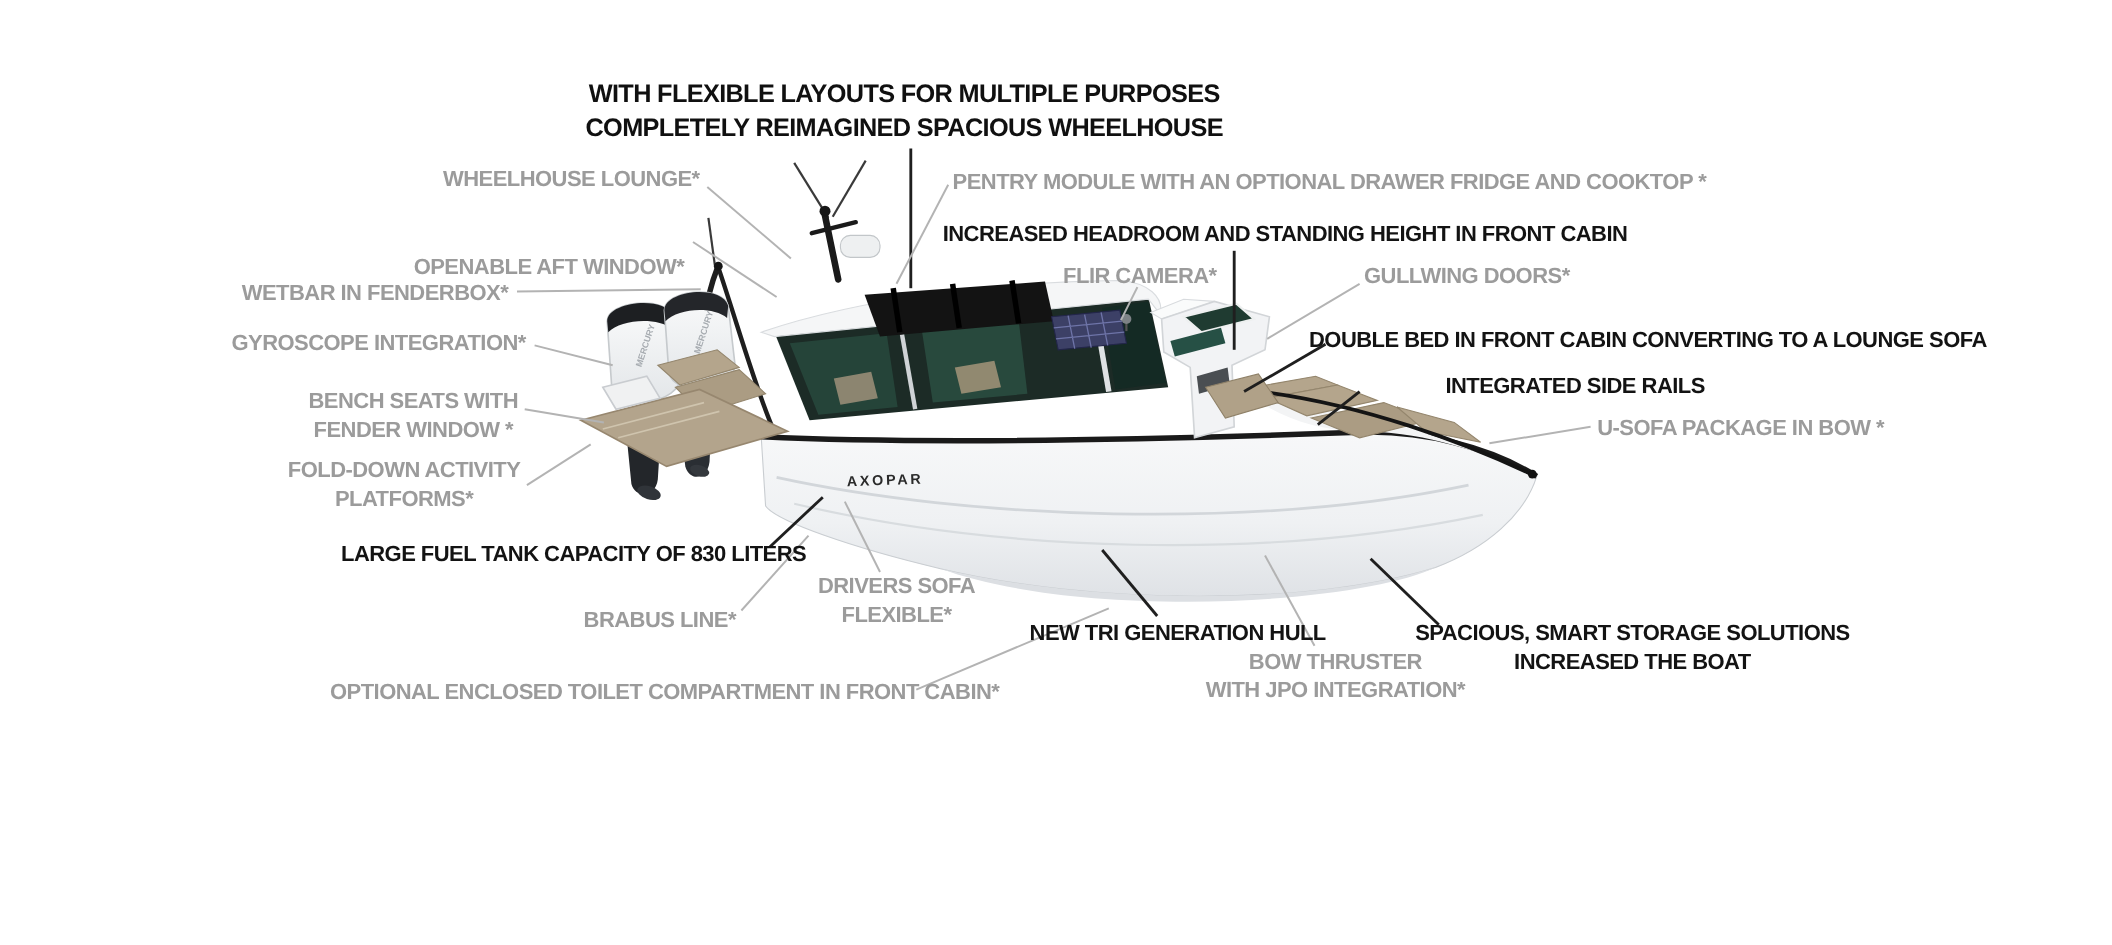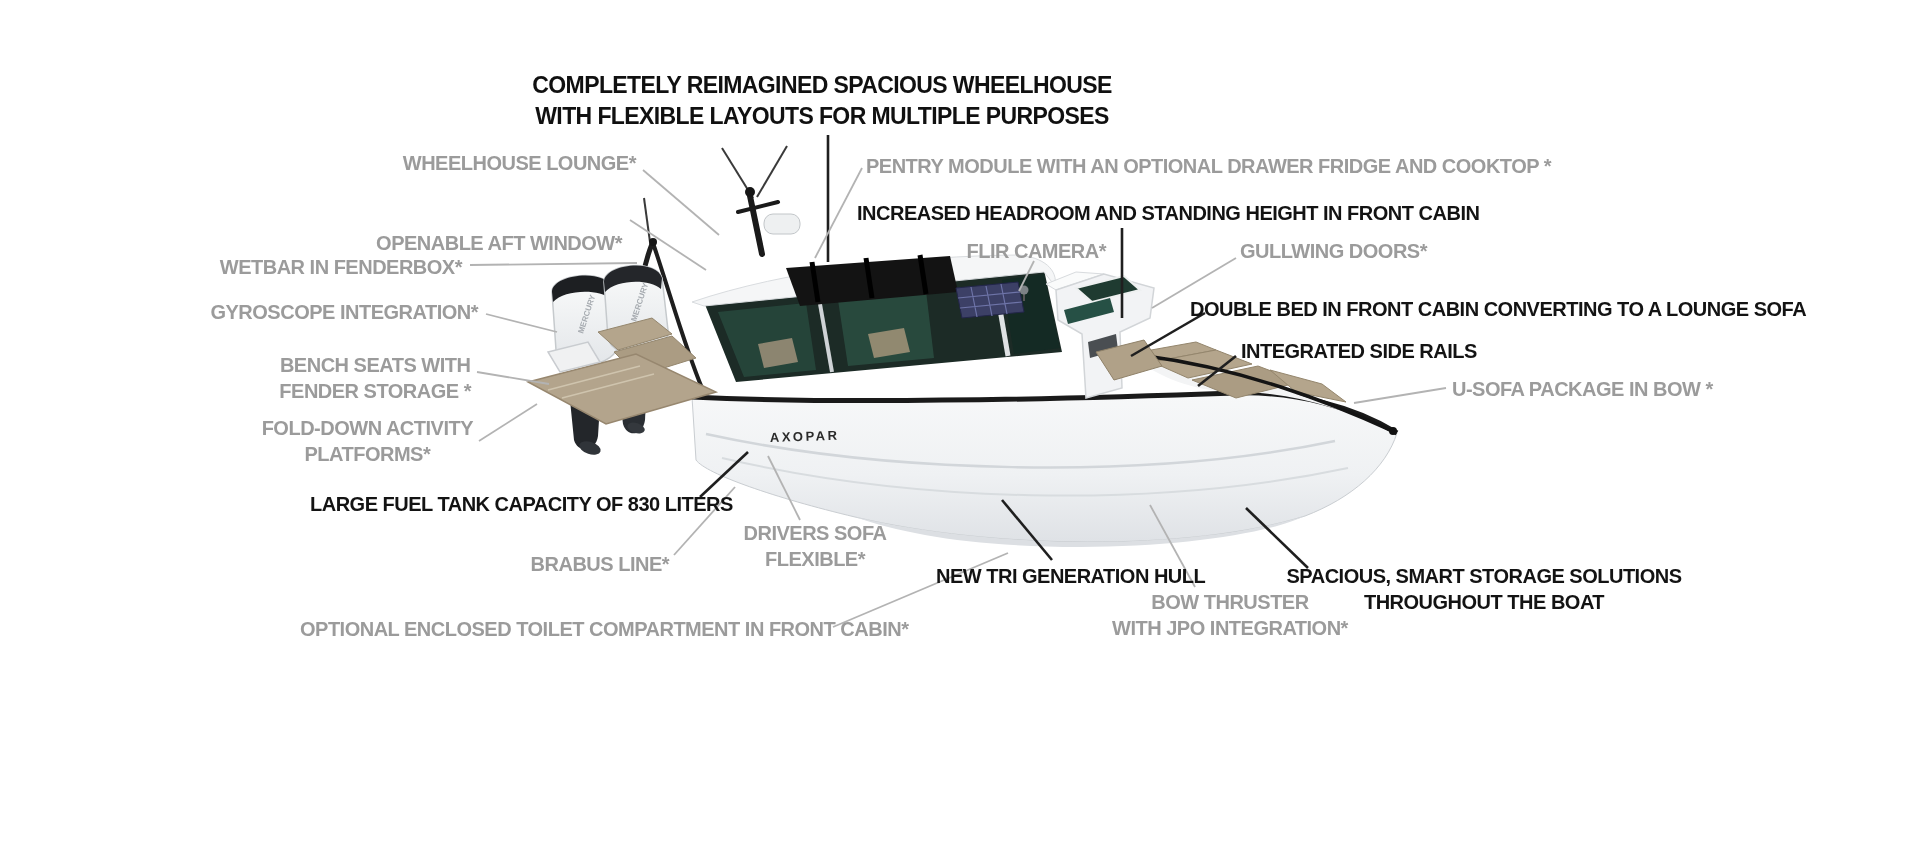--- a/index.html
+++ b/index.html
@@ -140,40 +140,40 @@
         <line x1="1122" y1="228" x2="1122" y2="318" class="ld-d"></line>
         <line x1="1034" y1="261" x2="1019" y2="291" class="ld-g"></line>
         <line x1="1236" y1="258" x2="1152" y2="308" class="ld-g"></line>
         <line x1="1205" y1="313" x2="1131" y2="356" class="ld-d"></line>
         <line x1="1236" y1="356" x2="1198" y2="386" class="ld-d"></line>
         <line x1="1446" y1="388" x2="1354" y2="403" class="ld-g"></line>
       </g>
   </svg>
 
   <div class="title">
+    <div>WITH FLEXIBLE LAYOUTS FOR MULTIPLE PURPOSES</div>
     <div>COMPLETELY REIMAGINED SPACIOUS WHEELHOUSE</div>
-    <div>WITH FLEXIBLE LAYOUTS FOR MULTIPLE PURPOSES</div>
   </div>
 
   <div id="labels">
       <div class="lbl gray a-right" style="top: 150px; right: 1284px;">
         <div>WHEELHOUSE LOUNGE*</div>
       </div>
       <div class="lbl gray a-right" style="top: 202px; right: 1298px; margin-top: 28px;">
         <div>OPENABLE AFT WINDOW*</div>
       </div>
       <div class="lbl gray a-right" style="top: 254px; right: 1458px;">
         <div>WETBAR IN FENDERBOX*</div>
       </div>
       <div class="lbl gray a-right" style="top: 299px; right: 1442px;">
         <div>GYROSCOPE INTEGRATION*</div>
       </div>
       <div class="lbl gray a-right" style="top: 352px; right: 1449px;">
         <div>BENCH SEATS WITH</div>
-        <div>FENDER STORAGE *</div>
+        <div>FENDER WINDOW *</div>
       </div>
       <div class="lbl gray a-right" style="top: 415px; right: 1447px;">
         <div>FOLD-DOWN ACTIVITY</div>
         <div>PLATFORMS*</div>
       </div>
       <div class="lbl dark a-left" style="top: 491px; left: 310px;">
         <div>LARGE FUEL TANK CAPACITY OF 830 LITERS</div>
       </div>
       <div class="lbl gray a-right" style="top: 551px; right: 1251px;">
         <div>BRABUS LINE*</div>
@@ -181,44 +181,44 @@
       <div class="lbl gray a-center" style="top: 520px; left: 815px;">
         <div>DRIVERS SOFA</div>
         <div>FLEXIBLE*</div>
       </div>
       <div class="lbl gray a-left" style="top: 616px; left: 300px;">
         <div>OPTIONAL ENCLOSED TOILET COMPARTMENT IN FRONT CABIN*</div>
       </div>
       <div class="lbl dark a-left" style="top: 563px; left: 936px;">
         <div>NEW TRI GENERATION HULL</div>
       </div>
-      <div class="lbl gray a-center" style="top: 589px; left: 1214px; margin-left: 16px;">
+      <div class="lbl gray a-center" style="top: 589px; left: 1214px;">
         <div>BOW THRUSTER</div>
         <div>WITH JPO INTEGRATION*</div>
       </div>
       <div class="lbl dark a-center" style="top: 563px; left: 1484px;">
         <div>SPACIOUS, SMART STORAGE SOLUTIONS</div>
-        <div>THROUGHOUT THE BOAT</div>
+        <div>INCREASED THE BOAT</div>
       </div>
       <div class="lbl gray a-left" style="top: 153px; left: 866px;">
         <div>PENTRY MODULE WITH AN OPTIONAL DRAWER FRIDGE AND COOKTOP *</div>
       </div>
       <div class="lbl dark a-left" style="top: 200px; left: 857px;">
         <div>INCREASED HEADROOM AND STANDING HEIGHT IN FRONT CABIN</div>
       </div>
       <div class="lbl gray a-right" style="top: 238px; right: 814px;">
         <div>FLIR CAMERA*</div>
       </div>
       <div class="lbl gray a-left" style="top: 238px; left: 1240px;">
         <div>GULLWING DOORS*</div>
       </div>
       <div class="lbl dark a-left" style="top: 296px; left: 1190px; text-align: center;">
         <div>DOUBLE BED IN FRONT CABIN CONVERTING TO A LOUNGE SOFA</div>
       </div>
-      <div class="lbl dark a-left" style="top: 338px; left: 1241px;">
+      <div class="lbl dark a-left" style="top: 338px; left: 1314px;">
         <div>INTEGRATED SIDE RAILS</div>
       </div>
       <div class="lbl gray a-left" style="top: 376px; left: 1452px;">
         <div>U-SOFA PACKAGE IN BOW *</div>
       </div>
     </div>
 
 </div>
 
 </body></html>

